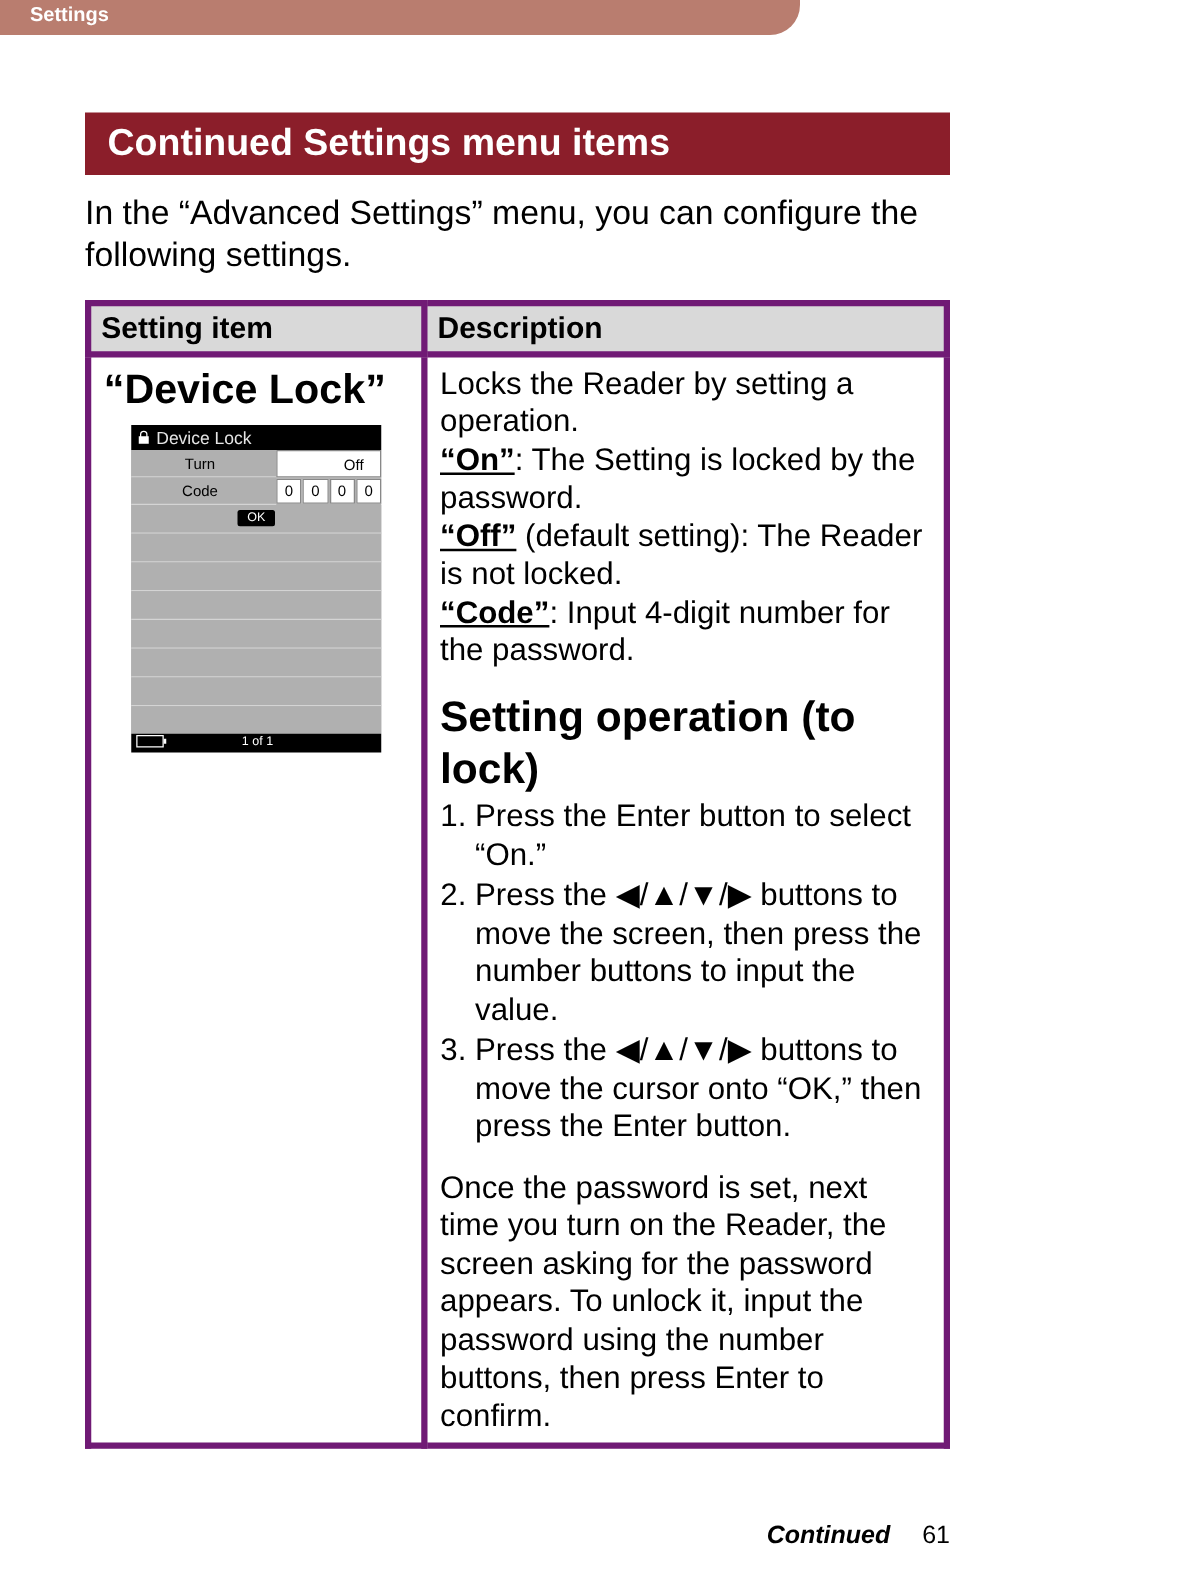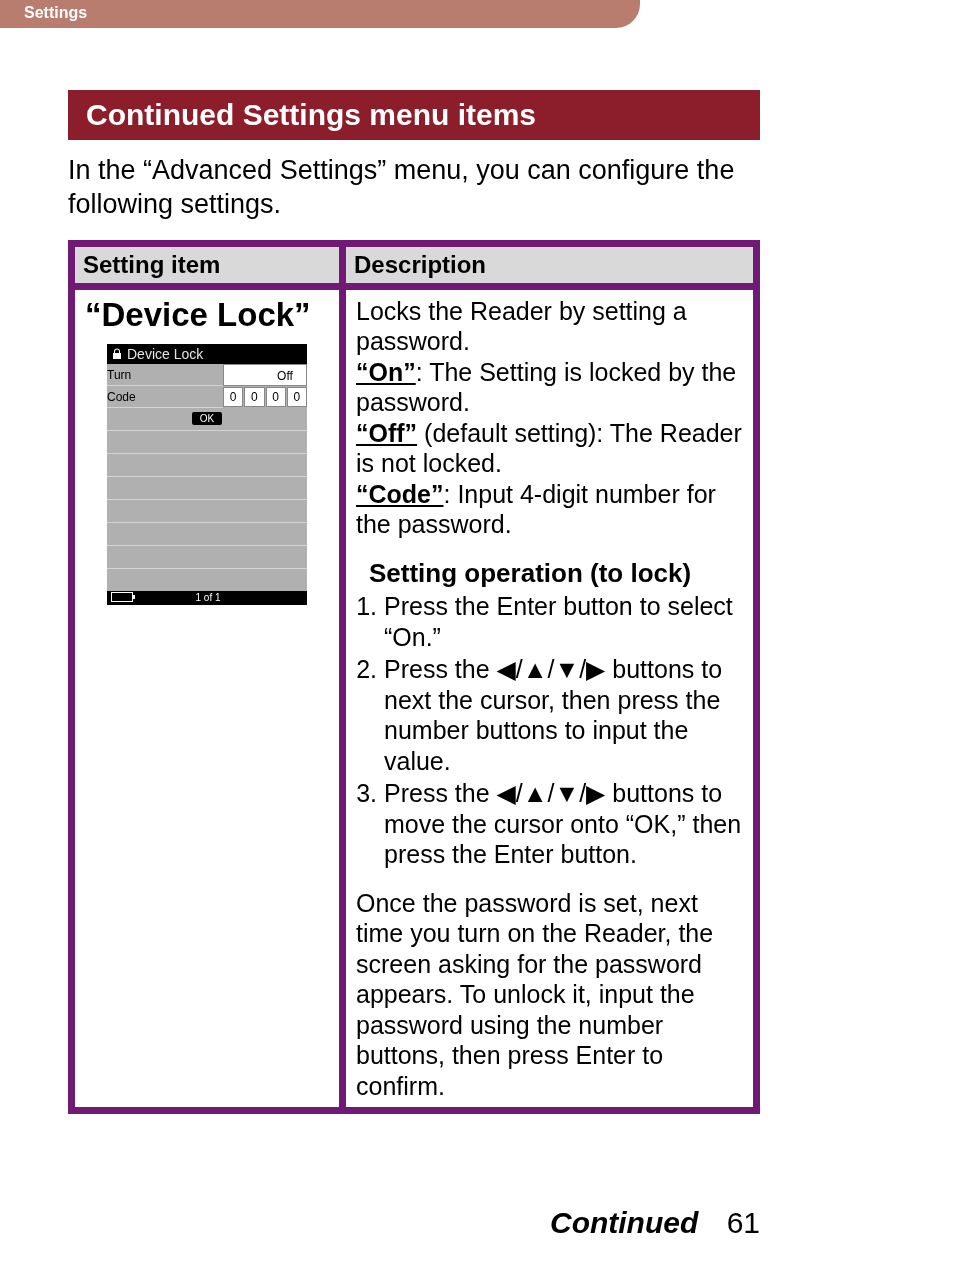--- a/index.html
+++ b/index.html
@@ -2,43 +2,43 @@
 <html><head>
 <meta charset="utf-8">
 <style>
   html,body{margin:0;padding:0;background:#fff;font-family:Arial,Helvetica,sans-serif;color:#000;}
   .page{width:828px;height:1270px;position:relative;box-sizing:border-box;}
   .header-tab{position:absolute;left:0;top:0;width:640px;height:28px;background:#b97d6f;color:#fff;font-weight:bold;font-size:16px;padding:4px 0 0 24px;box-sizing:border-box;border-radius:0 0 24px 0;}
   .content{padding:90px 68px 0 68px;}
   .section-title{background:#8b1e2a;color:#fff;font-size:30px;font-weight:bold;padding:8px 0 8px 18px;}
   .intro{font-size:27px;margin:14px 0 18px 0;line-height:1.25;}
   table.main{border-collapse:collapse;width:100%;font-size:24px;}
-  table.main th,table.main td{border:7px solid #701a75;vertical-align:top;}
+  table.main th,table.main td{border:5px solid #701a75;vertical-align:top;}
   table.main th{background:#d9d9d9;text-align:left;font-weight:bold;padding:4px 8px;font-size:24px;}
   table.main td{padding:6px 10px;}
   .setting-name{font-size:33px;font-weight:bold;}
   .device-mock{margin:10px auto 0 auto;width:200px;font-family:Arial,Helvetica,sans-serif;}
   .dm-title{background:#000;color:#e5e5e5;font-size:14px;padding:2px 4px;display:flex;align-items:center;gap:4px;}
   .dm-body{background:#b0b0b0;}
   .dm-row{display:flex;align-items:stretch;height:22px;}
-  .dm-label{flex:0 0 110px;background:#b0b0b0;font-size:12px;text-align:left;padding-right:6px;line-height:22px;border-bottom:1px solid #d4d4d4;}
+  .dm-label{flex:0 0 110px;background:#b0b0b0;font-size:12px;text-align:center;padding-right:6px;line-height:22px;border-bottom:1px solid #d4d4d4;}
   .dm-val{flex:1;background:#fff;font-size:12px;text-align:center;line-height:22px;border:1px solid #888;padding-left:40px;}
   .dm-code-boxes{flex:1;display:flex;gap:1px;padding:1px 0;}
   .dm-code-boxes span{flex:1;background:#fff;border:1px solid #888;font-size:12px;text-align:center;line-height:18px;}
   .dm-ok-row{display:flex;justify-content:center;background:#b0b0b0;border-bottom:1px solid #d4d4d4;height:22px;align-items:center;}
   .dm-ok{background:#000;color:#fff;font-size:10px;padding:1px 8px;border-radius:2px;}
   .dm-blank{height:22px;background:#b0b0b0;border-bottom:1px solid #d4d4d4;}
   .dm-foot{background:#000;color:#fff;font-size:10px;display:flex;justify-content:space-between;padding:1px 4px;}
   .desc{font-size:25px;line-height:1.22;}
   .desc b{font-weight:bold;text-decoration:underline;}
-  .op-title{font-family:Arial,Helvetica,sans-serif;font-weight:900;font-size:26px;margin-top:18px;margin-left:13px;}
+  .op-title{font-family:Arial,Helvetica,sans-serif;font-weight:900;font-size:34px;margin-top:18px;}
   ol.steps{margin:2px 0 0 0;padding-left:28px;font-size:25px;line-height:1.22;}
   ol.steps li{margin-bottom:2px;}
   .arrows{font-family:Arial,Helvetica,sans-serif;}
-  .footer{position:absolute;bottom:30px;right:68px;font-size:30px;}
+  .footer{position:absolute;bottom:30px;right:68px;font-size:20px;}
   .footer .cont{font-style:italic;font-weight:bold;margin-right:20px;}
   .lock-svg{width:12px;height:12px;}
   .batt{display:inline-block;width:20px;height:8px;border:1px solid #fff;position:relative;}
   .batt::after{content:"";position:absolute;right:-3px;top:2px;width:2px;height:4px;background:#fff;}
 </style>
 </head>
 <body>
 
 <div class="page">
   <div class="header-tab">
@@ -93,36 +93,36 @@
             </div>
             <div class="dm-foot">
               <span><span class="batt"></span></span>
               <span>1 of 1</span>
               <span style="width:20px"></span>
             </div>
           </div>
         </td>
 
         <td class="desc">
-          <div>Locks the Reader by setting a password.</div>
+          <div>Locks the Reader by setting a operation.</div>
           <div>
             <b>“On”</b><span>: The Setting is locked by the password.</span>
           </div>
           <div>
             <b>“Off”</b><span> (default setting): The Reader is not locked.</span>
           </div>
           <div>
             <b>“Code”</b><span>: Input 4-digit number for the password.</span>
           </div>
 
           <div class="op-title">Setting operation (to lock)</div>
           <ol class="steps">
             <li>Press the Enter button to select “On.”</li>
             <li>
-              <span>Press the </span><span class="arrows">◀/▲/▼/▶</span><span> buttons to next the cursor, then press the number buttons to input the value.</span>
+              <span>Press the </span><span class="arrows">◀/▲/▼/▶</span><span> buttons to move the screen, then press the number buttons to input the value.</span>
             </li>
             <li>
               <span>Press the </span><span class="arrows">◀/▲/▼/▶</span><span> buttons to move the cursor onto “OK,” then press the Enter button.</span>
             </li>
           </ol>
 
           <div style="margin-top:18px">Once the password is set, next time you turn on the Reader, the screen asking for the password appears. To unlock it, input the password using the number buttons, then press Enter to confirm.</div>
         </td>
       </tr>
     </tbody>

